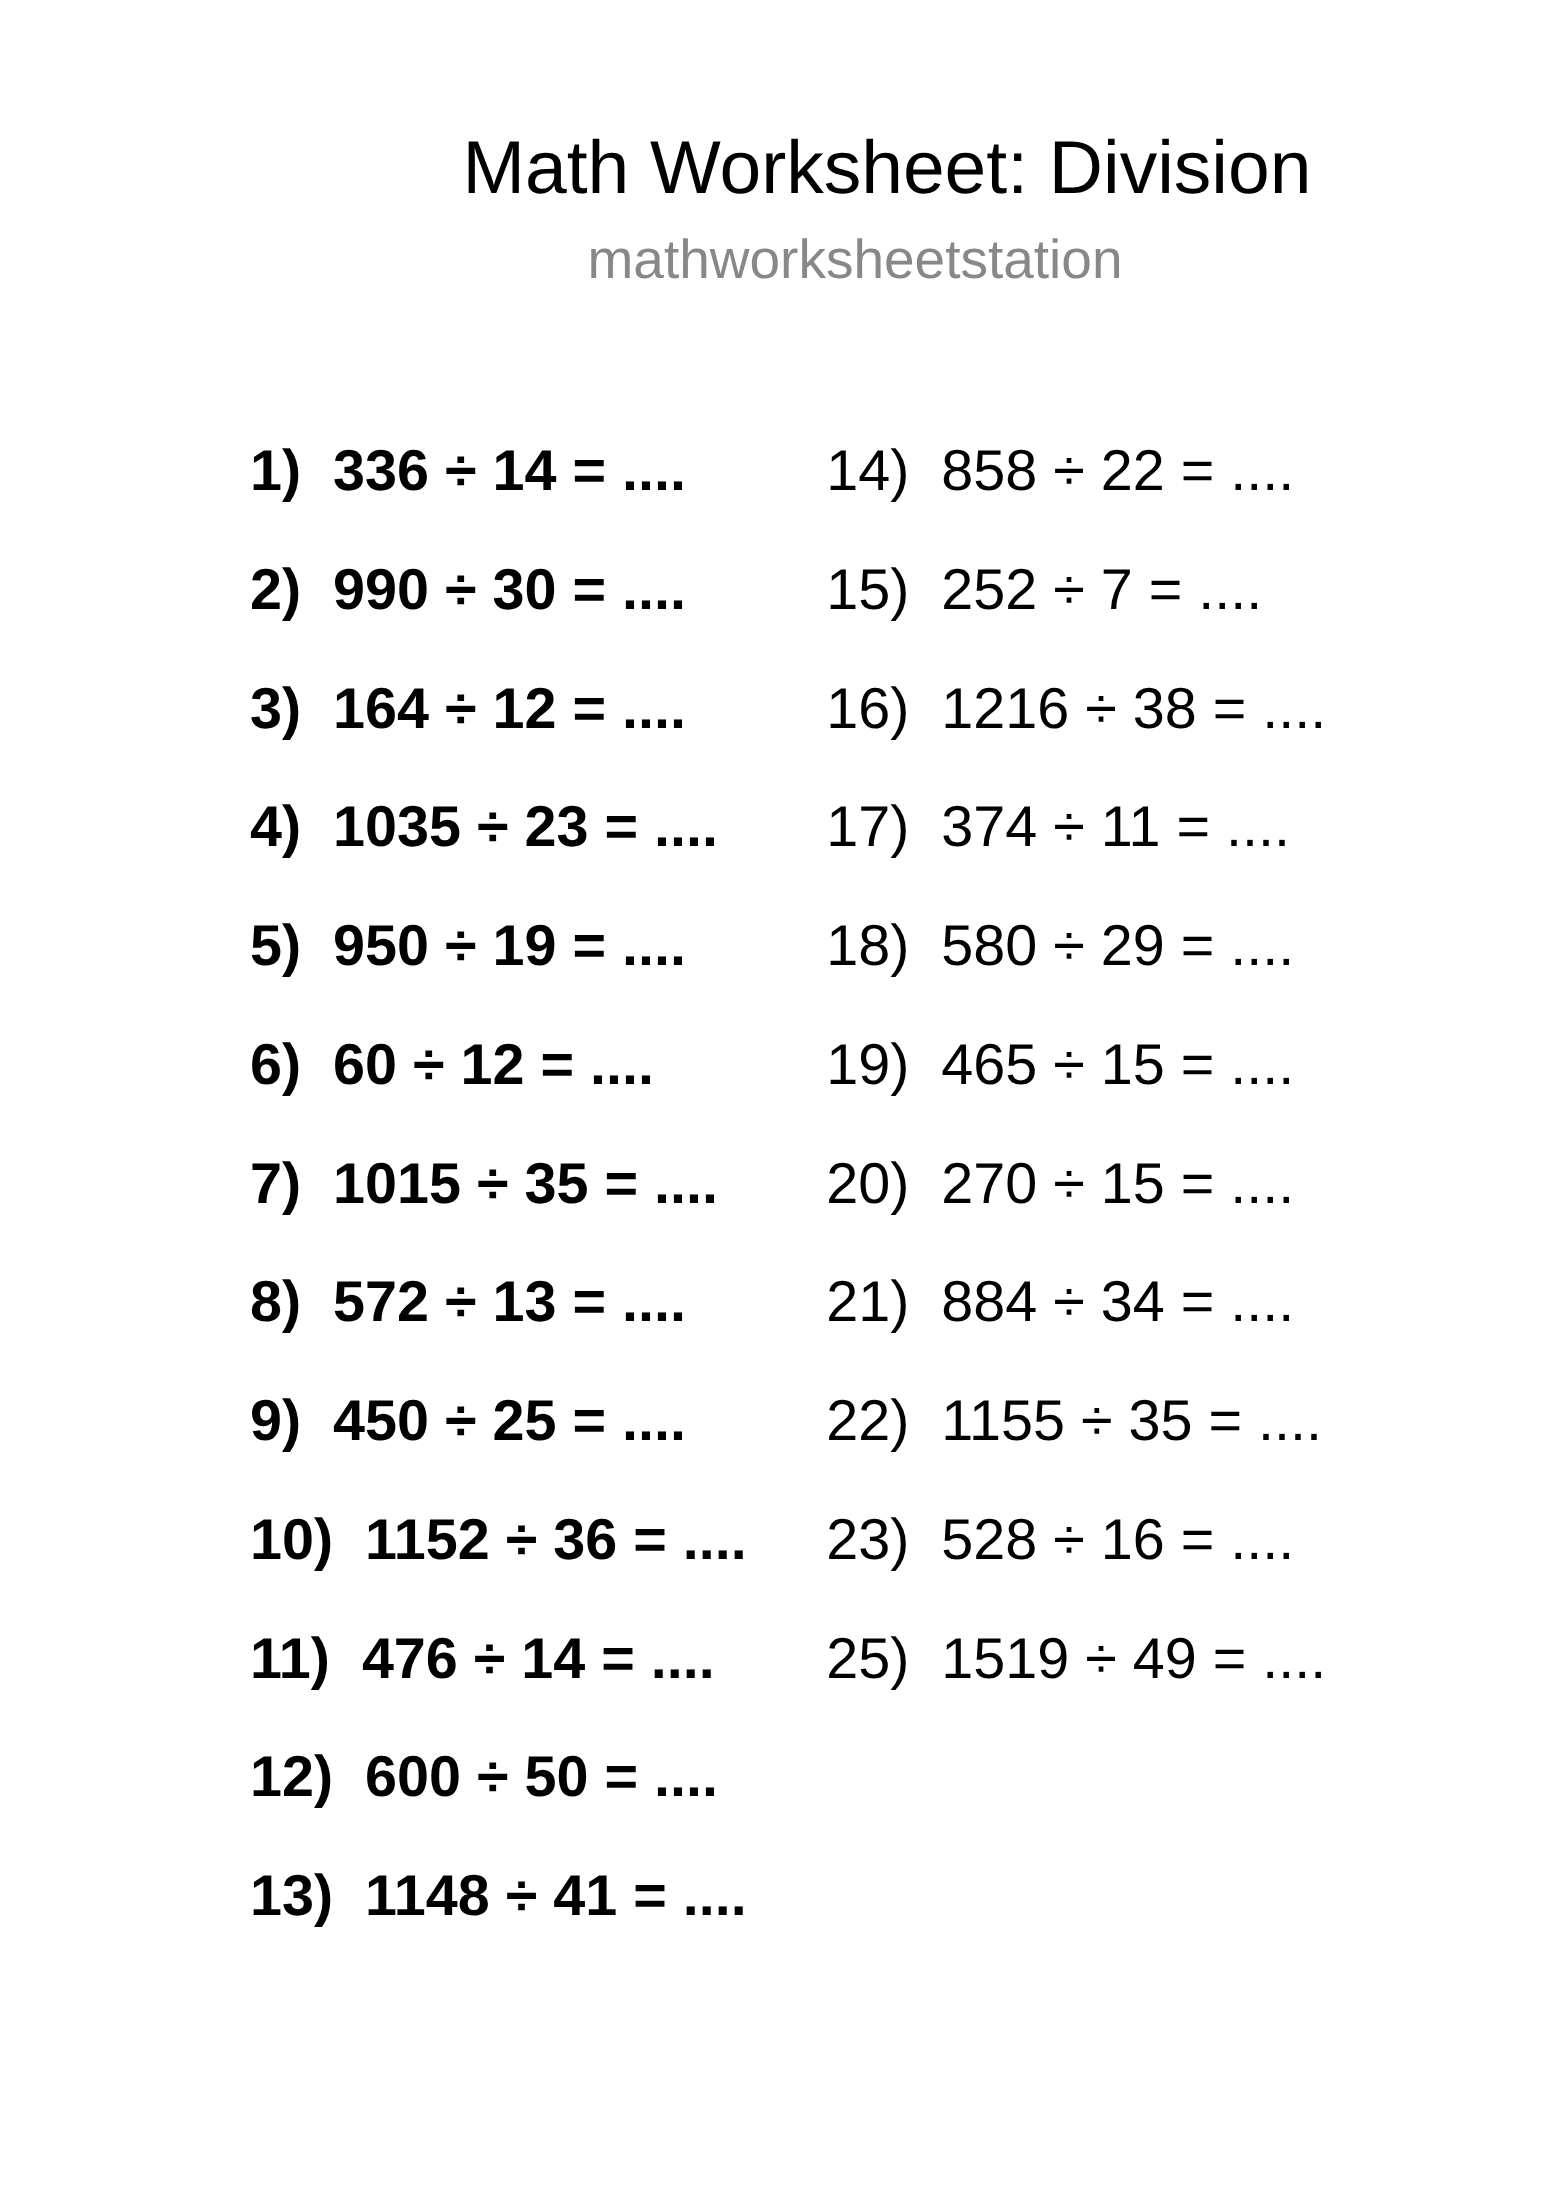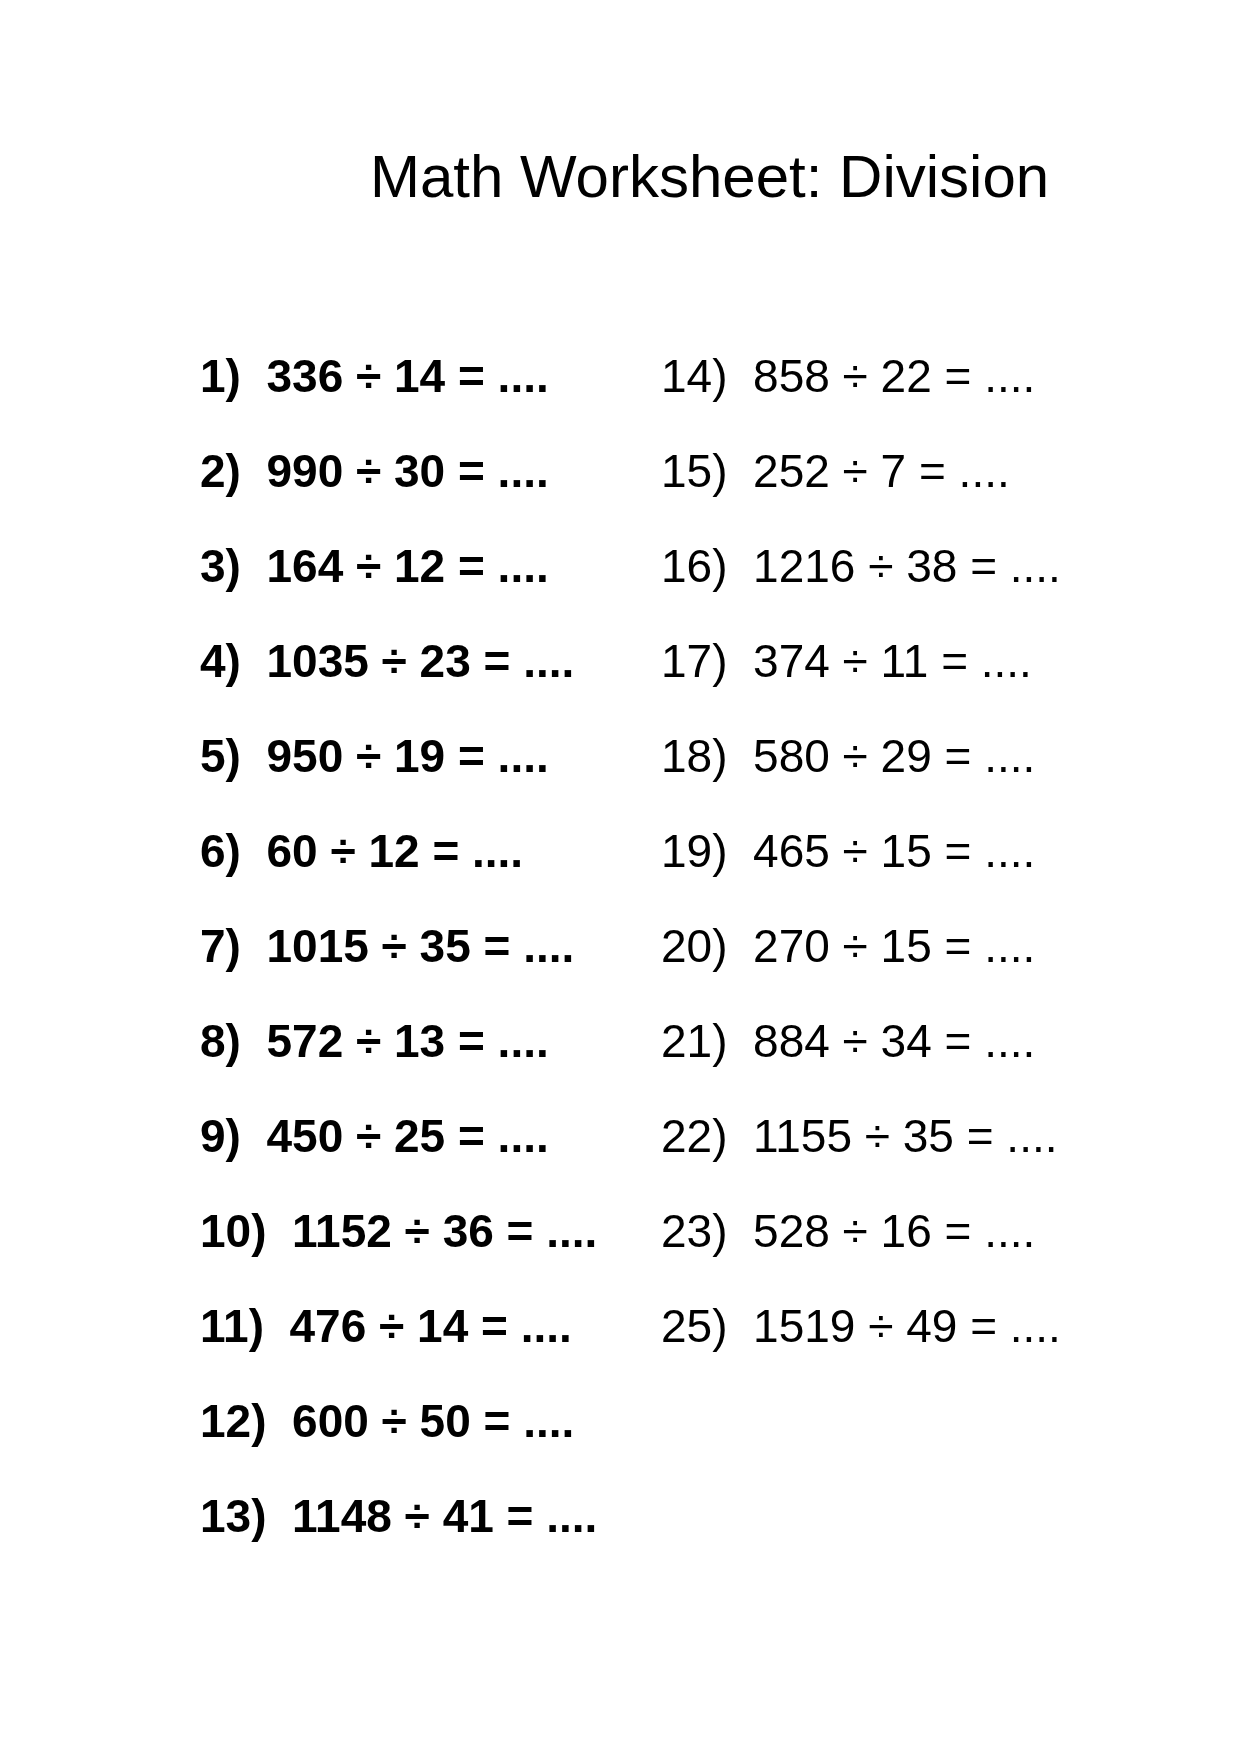--- a/index.html
+++ b/index.html
@@ -23,21 +23,20 @@
       background: #ffffff;
     }
     .title {
       position: absolute;
       left: 370px;
       top: 104px;
       font-size: 60px;
       line-height: 1;
       white-space: nowrap;
       color: #000000;
-      margin-top: 43px;
     }
     .subtitle {
       position: absolute;
       left: 470px;
       top: 186px;
       font-size: 44px;
       line-height: 1;
       white-space: nowrap;
       color: #888888;
     }
@@ -59,20 +58,21 @@
       line-height: 46px;
       white-space: pre;
       color: #000000;
     }
   </style>
 </head>
 <body>
 
 <div class="page">
   <div class="title">Math Worksheet: Division</div>
+  <div class="subtitle">mathworksheetstation</div>
 
   <div class="problems">
     <div class="column left">
       <div class="problem">1)  336 ÷ 14 = ....</div>
       <div class="problem">2)  990 ÷ 30 = ....</div>
       <div class="problem">3)  164 ÷ 12 = ....</div>
       <div class="problem">4)  1035 ÷ 23 = ....</div>
       <div class="problem">5)  950 ÷ 19 = ....</div>
       <div class="problem">6)  60 ÷ 12 = ....</div>
       <div class="problem">7)  1015 ÷ 35 = ....</div>

